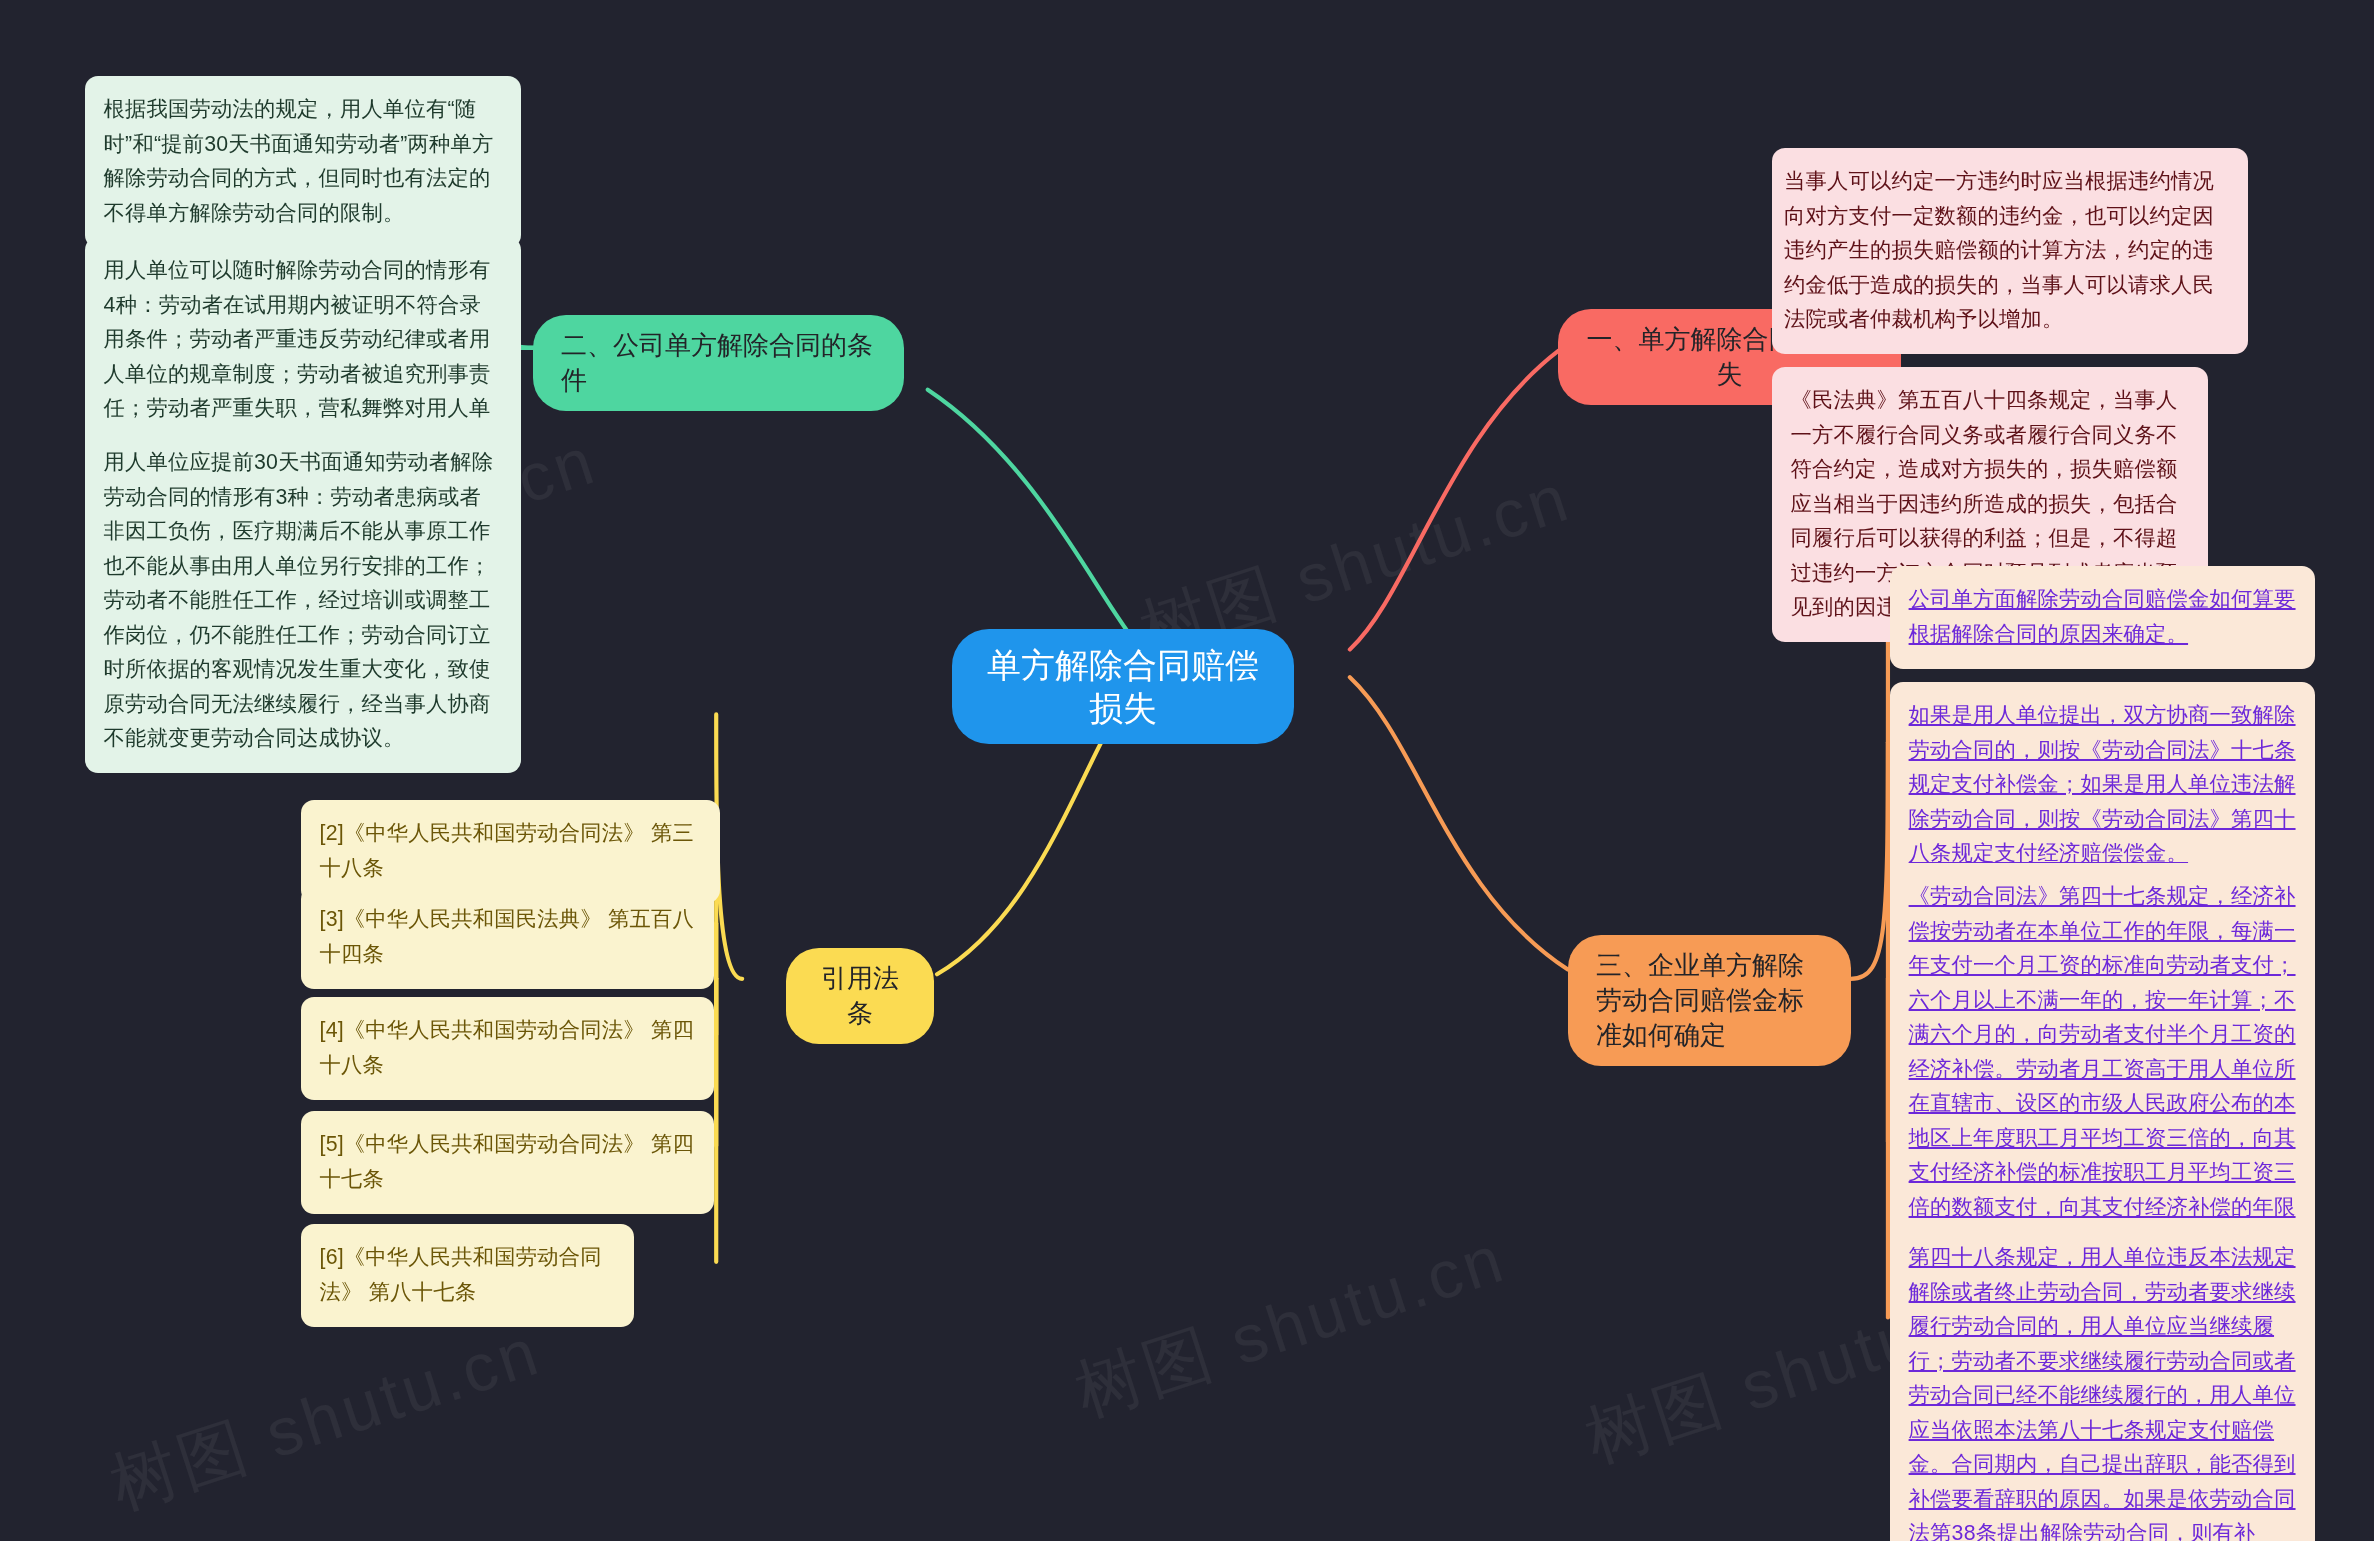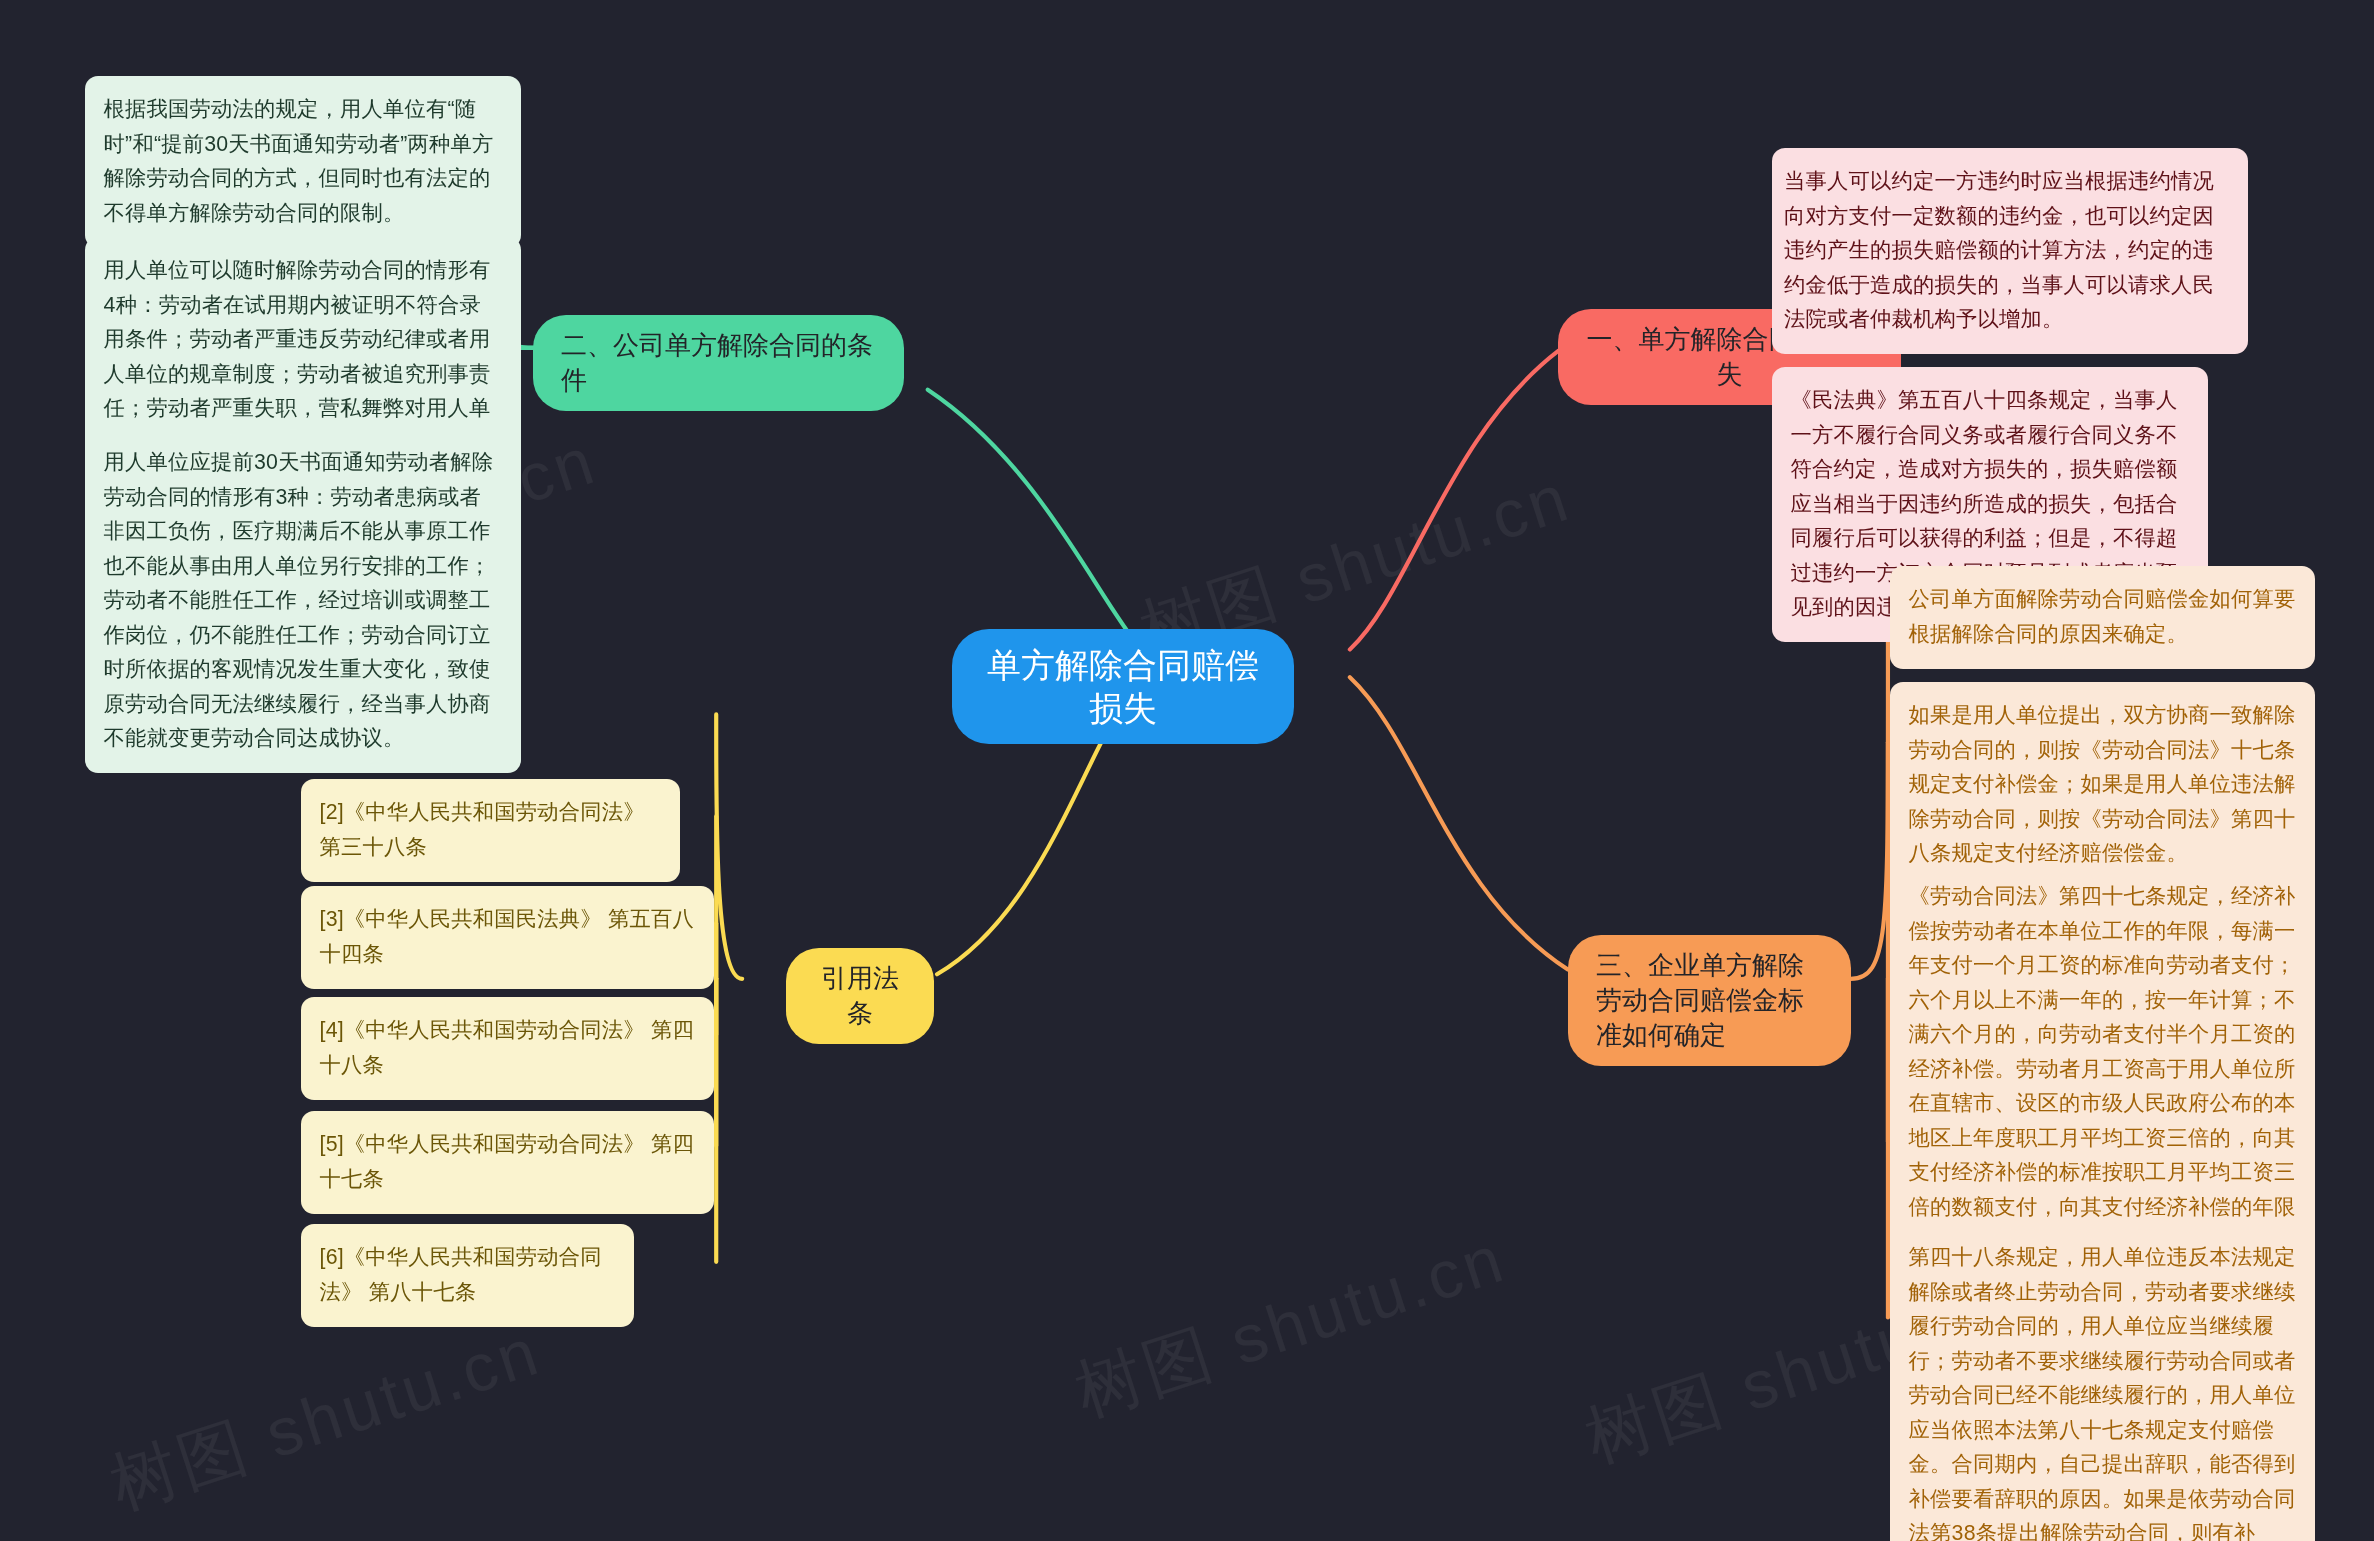--- a/index.html
+++ b/index.html
@@ -61,21 +61,21 @@
   
   .leaf {
     font-size: 21.3px;
     padding: 16px 18.6px 17.6px 18.6px;
     line-height: 1.62;
     border-radius: 13px;
     letter-spacing: 0.2px;
   }
   .leaf.green  { background: #e3f3e8; color: #1e3a2c; }
   .leaf.red    { background: #fbdfe2; color: #5e1118; }
-  .leaf.orange { background: #fbe8d8; color: #a16207; }
+  .leaf.orange { background: #fbe8d8; color: #6d28d9; text-decoration: underline; }
   .leaf.yellow { background: #faf3cf; color: #6b5607; }
 </style>
 </head>
 <body>
 
 <div id="canvas">
 
   <div class="watermark" style="left:158px; top:482px; transform:rotate(-18deg);">树图 shutu.cn</div>
   <div class="watermark" style="left:102px; top:1373px; transform:rotate(-18deg);">树图 shutu.cn</div>
   <div class="watermark" style="left:1067px; top:1280px; transform:rotate(-18deg);">树图 shutu.cn</div>
@@ -138,21 +138,21 @@
 
   <div class="node leaf orange" style="left:1890px; top:682px; width:425px;">如果是用人单位提出，双方协商一致解除劳动合同的，则按《劳动合同法》十七条规定支付补偿金；如果是用人单位违法解除劳动合同，则按《劳动合同法》第四十八条规定支付经济赔偿偿金。</div>
 
   <div class="node leaf orange" style="left:1890px; top:863px; width:425px;">《劳动合同法》第四十七条规定，经济补偿按劳动者在本单位工作的年限，每满一年支付一个月工资的标准向劳动者支付；六个月以上不满一年的，按一年计算；不满六个月的，向劳动者支付半个月工资的经济补偿。劳动者月工资高于用人单位所在直辖市、设区的市级人民政府公布的本地区上年度职工月平均工资三倍的，向其支付经济补偿的标准按职工月平均工资三倍的数额支付，向其支付经济补偿的年限最高不超过十二年。本条所称月工资是指劳动者在劳动合同解除或者终止前十二个月的平均工资。</div>
 
   <div class="node leaf orange" style="left:1890px; top:1224px; width:425px;">第四十八条规定，用人单位违反本法规定解除或者终止劳动合同，劳动者要求继续履行劳动合同的，用人单位应当继续履行；劳动者不要求继续履行劳动合同或者劳动合同已经不能继续履行的，用人单位应当依照本法第八十七条规定支付赔偿金。合同期内，自己提出辞职，能否得到补偿要看辞职的原因。如果是依劳动合同法第38条提出解除劳动合同，则有补偿。</div>
 
   <div class="node branch yellow" style="left:742px; top:948px; width:148px; text-align:center;margin-left:44px;">引用法条</div>
 
 
-  <div class="node leaf yellow" style="left:301px; top:779px; width:379px;">[2]《中华人民共和国劳动合同法》 第三十八条</div>
+  <div class="node leaf yellow" style="left:301px; top:800px; width:419px;">[2]《中华人民共和国劳动合同法》 第三十八条</div>
 
   <div class="node leaf yellow" style="left:301px; top:886px; width:413px;">[3]《中华人民共和国民法典》 第五百八十四条</div>
 
   <div class="node leaf yellow" style="left:301px; top:997px; width:413px;">[4]《中华人民共和国劳动合同法》 第四十八条</div>
 
   <div class="node leaf yellow" style="left:301px; top:1111px; width:413px;">[5]《中华人民共和国劳动合同法》 第四十七条</div>
 
   <div class="node leaf yellow" style="left:301px; top:1224px; width:333px;">[6]《中华人民共和国劳动合同法》 第八十七条</div>
 
 </div>

